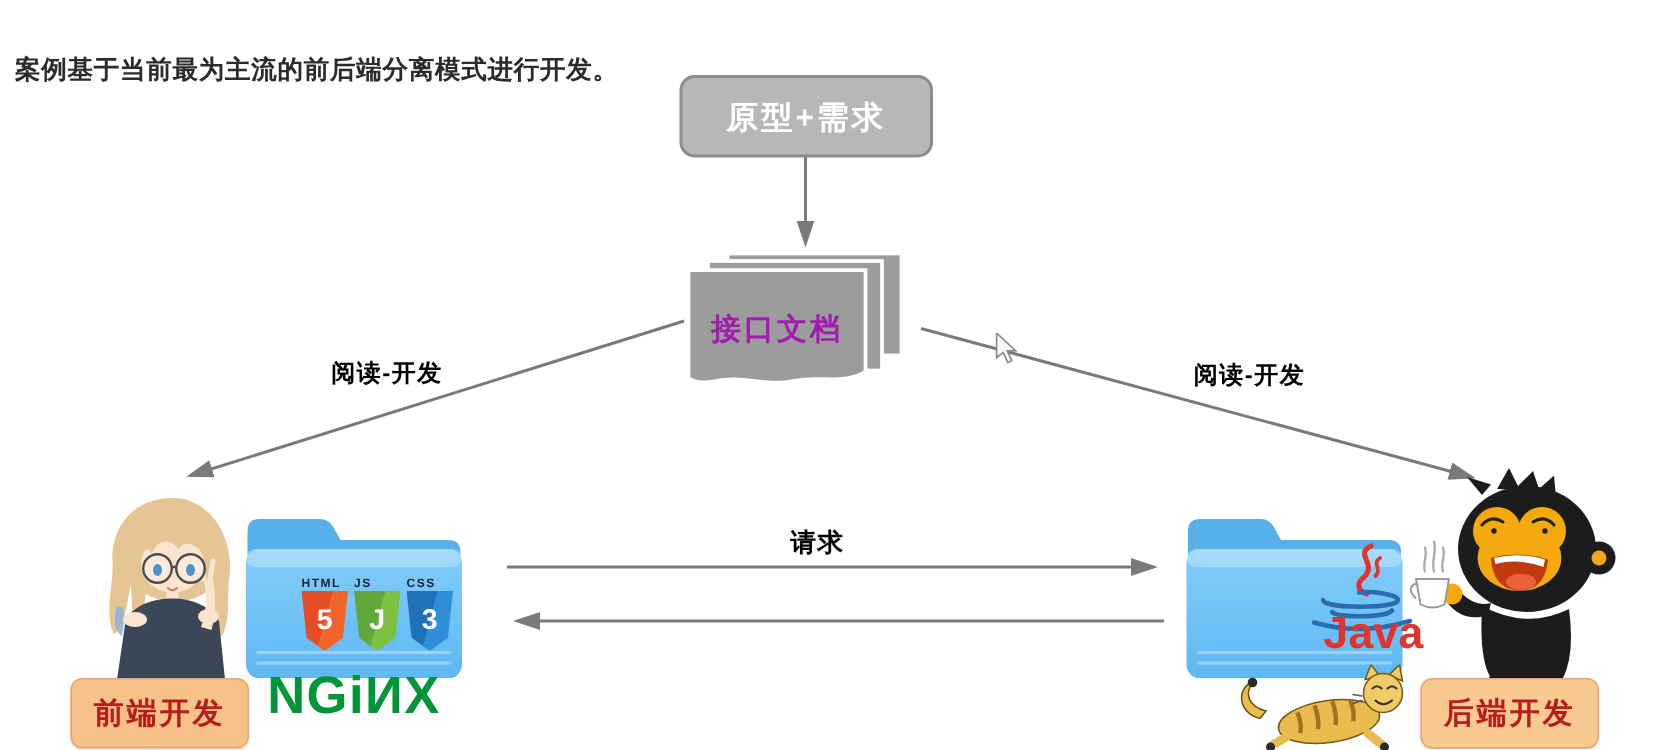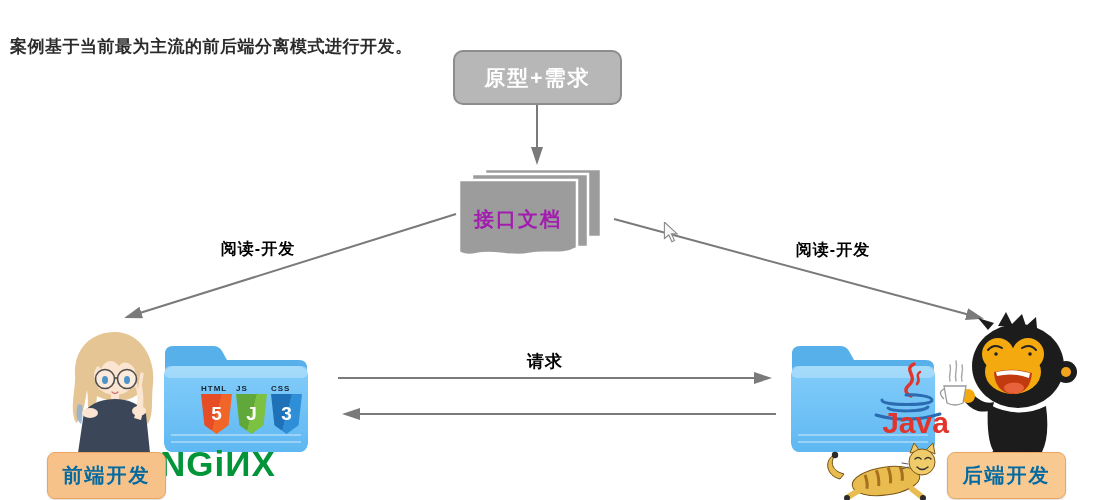--- a/index.html
+++ b/index.html
@@ -36,29 +36,29 @@
   .badge-row{left:201px;top:384px;display:flex;gap:4px;z-index:3;}
   .badge{width:31px;display:flex;flex-direction:column;align-items:flex-start;}
   .badge-top{font-size:8px;font-weight:800;color:#18222e;letter-spacing:1px;line-height:10px;}
   .badge-shield{width:31px;height:40px;display:flex;align-items:center;justify-content:center;
                 clip-path:polygon(0% 0%,100% 0%,89% 78%,50% 100%,11% 78%);
                 color:#fff;font-size:19px;font-weight:800;}
   .shield-html{background:linear-gradient(105deg,#e44d26 50%,#f16529 50%);}
   .shield-js{background:linear-gradient(105deg,#5fa839 50%,#7dc142 50%);}
   .shield-css{background:linear-gradient(105deg,#1f72b8 50%,#2e8fd8 50%);}
 
-  .nginx-logo{left:160px;top:444px;width:152px;text-align:left;color:#019438;font-size:35px;
+  .nginx-logo{left:160px;top:444px;width:152px;text-align:center;color:#019438;font-size:35px;
               font-weight:800;letter-spacing:1px;z-index:3;}
 
   .java-mark{left:862px;top:360px;width:95px;height:78px;z-index:3;}
   .java-word{left:868px;top:406px;width:95px;text-align:center;color:#e0342c;font-size:30px;
              font-weight:700;z-index:3;}
 
   .role-box{width:117px;height:45px;background:#f7c289;border:1px solid #eaa561;border-radius:8px;
-            display:flex;align-items:center;justify-content:center;color:#0369a1;font-size:20px;
+            display:flex;align-items:center;justify-content:center;color:#b91c1c;font-size:20px;
             font-weight:600;letter-spacing:2px;z-index:4;box-shadow:0 1px 2px rgba(0,0,0,.15);}
   .role-front{left:47px;top:452px;}
   .role-back{left:947px;top:452px;background:#f8ca92;}
 
   .cursor{left:663px;top:222px;width:16px;height:22px;z-index:5;}
 </style>
 </head>
 <body>
 
 <div class="canvas">

